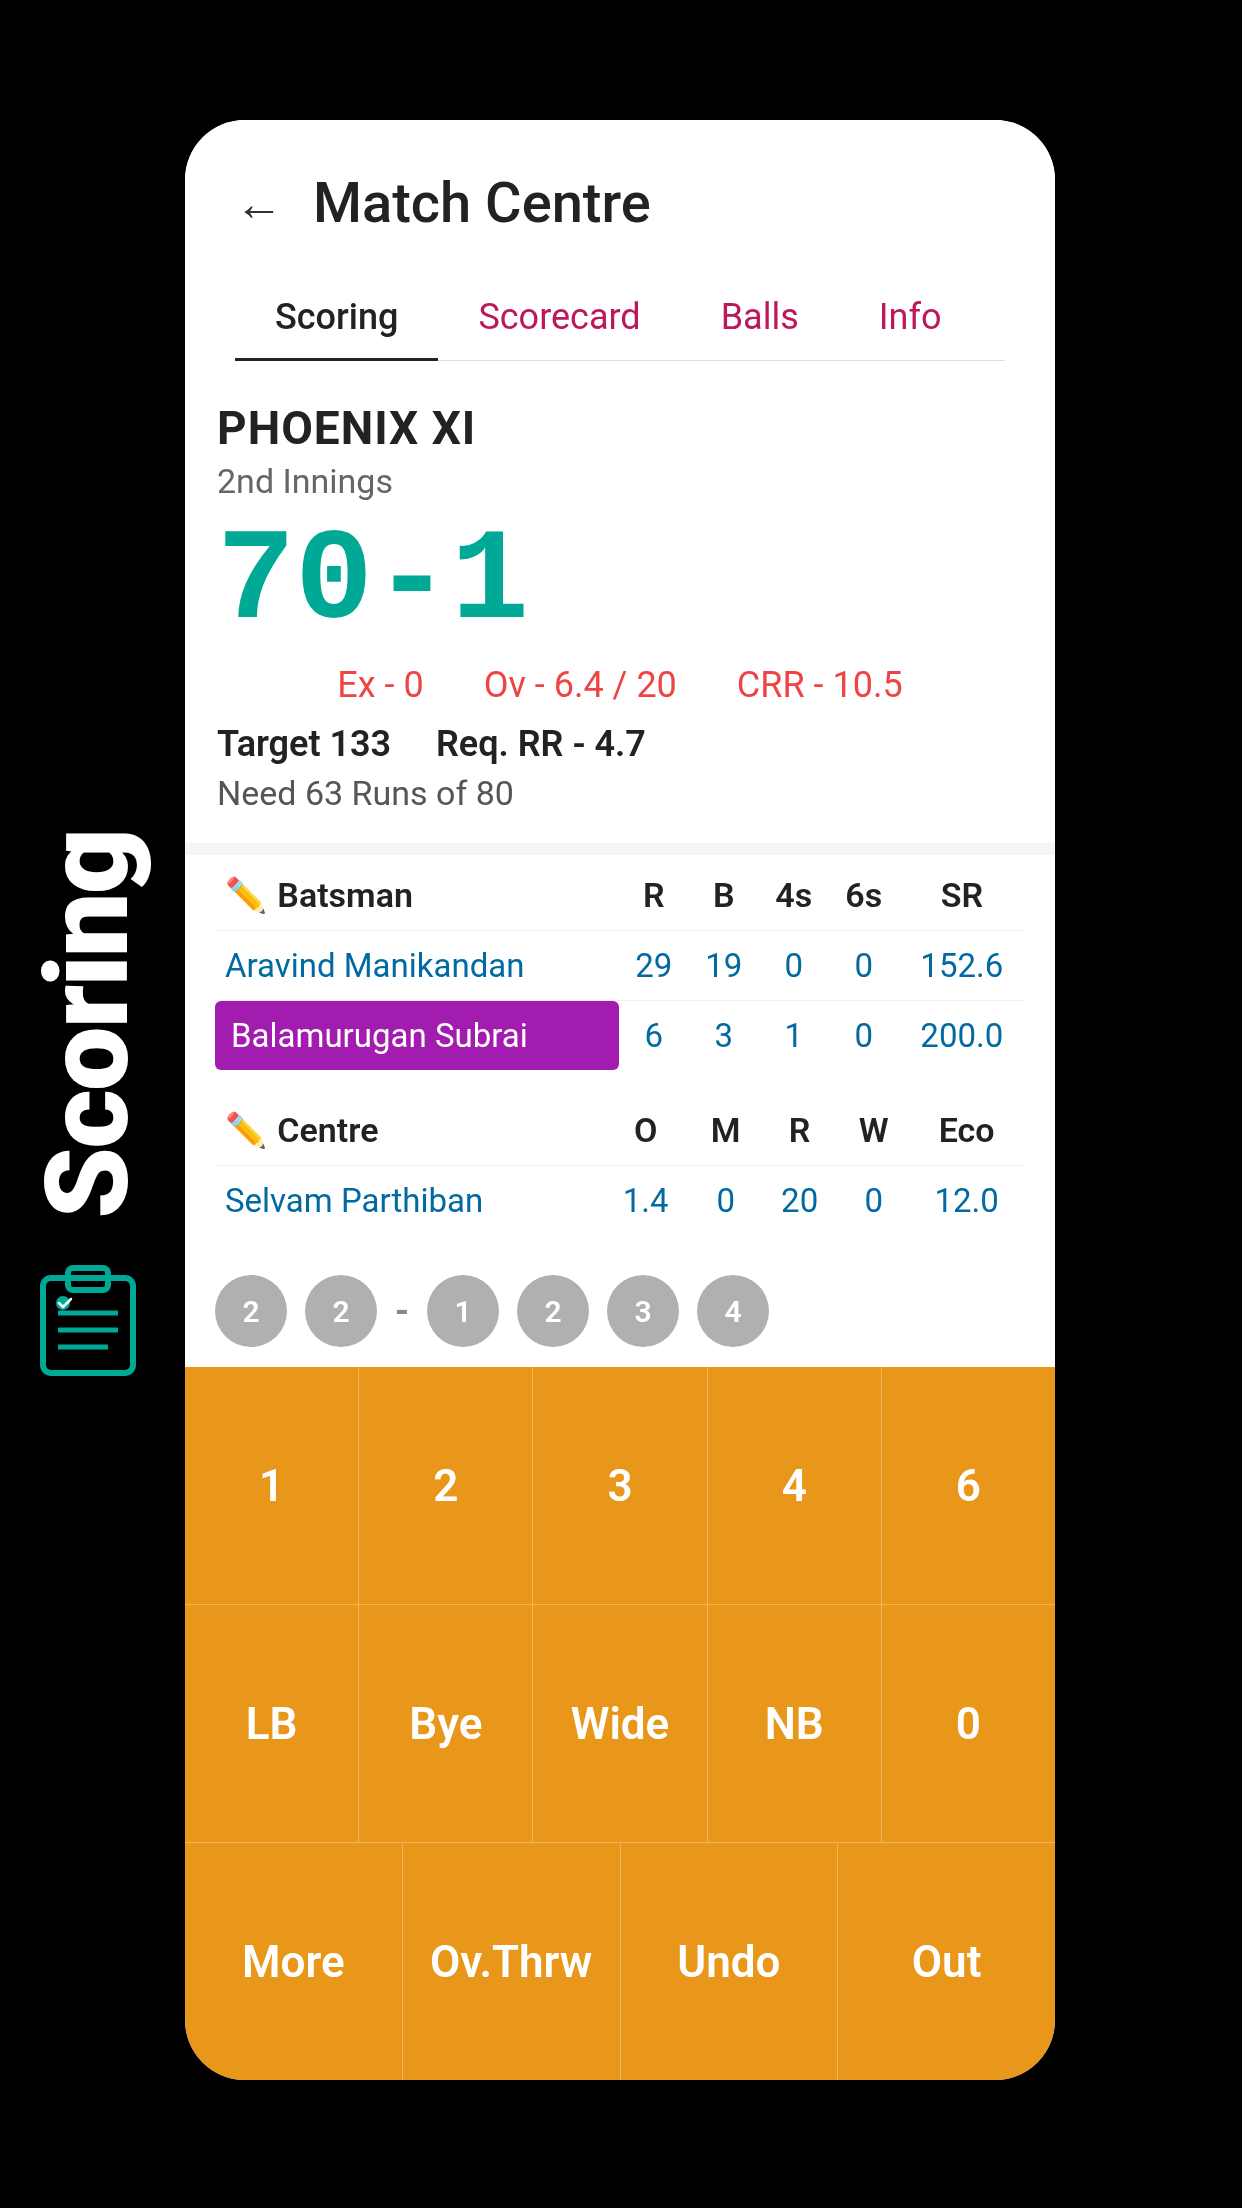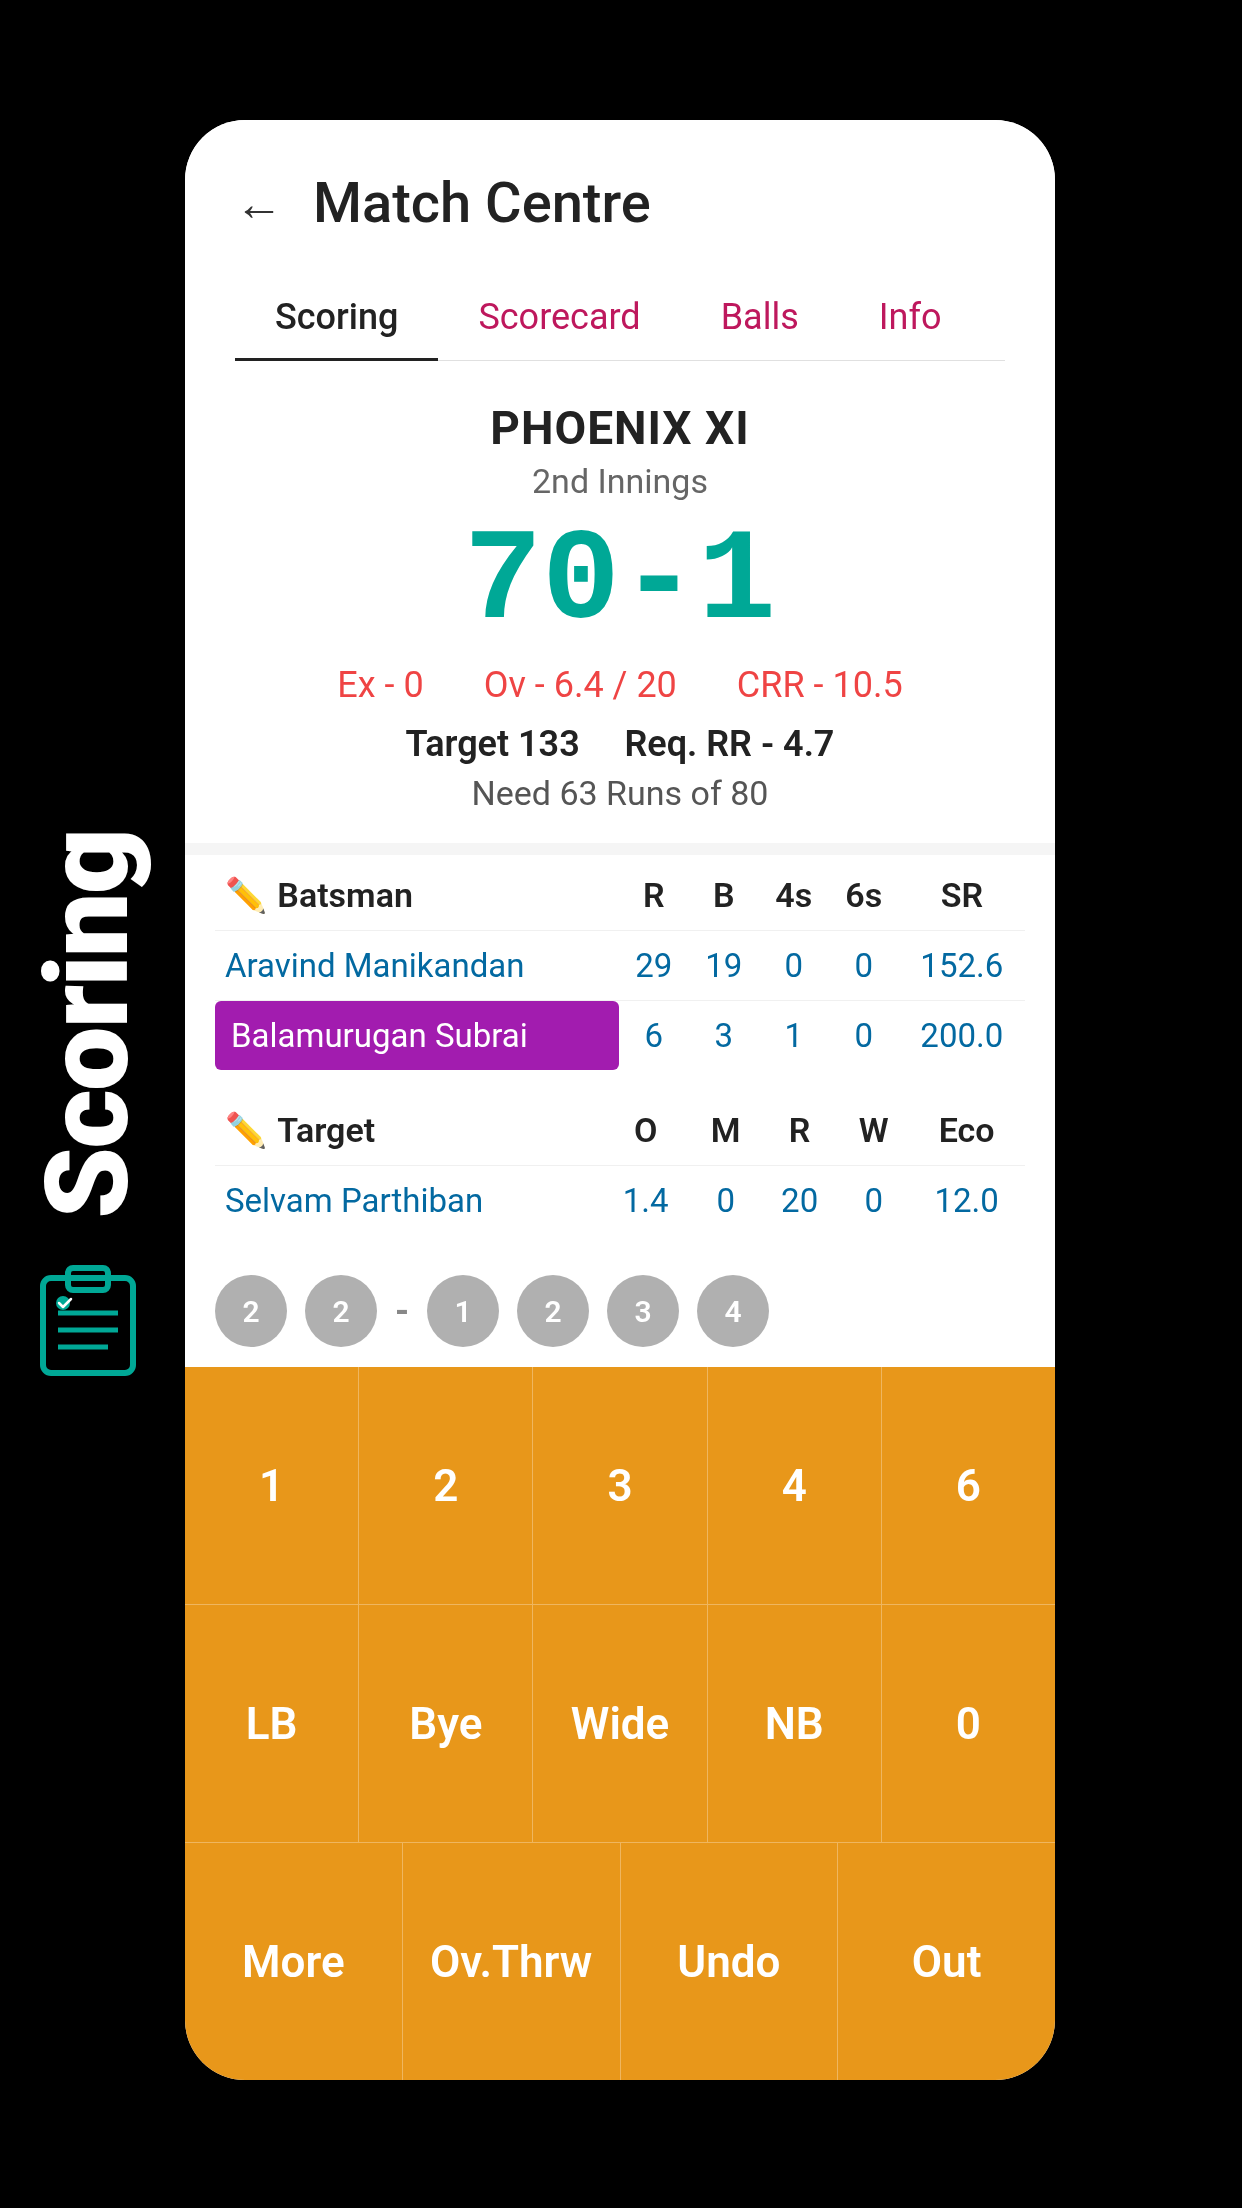--- a/index.html
+++ b/index.html
@@ -100,22 +100,21 @@
 
     .tab.active {
       color: #222;
       border-bottom: 3px solid #222;
       font-weight: 500;
     }
 
     
     .score-section {
       background: #fff;
-      padding: 40px 46px 30px;
-      text-align: center;
+      padding: 40px 32px 30px;
     }
 
     .team-name {
       font-size: 46px;
       font-weight: 700;
       color: #222;
       letter-spacing: 1px;
     }
 
     .innings-label {
@@ -363,21 +362,21 @@
     </table>
 
     <div class="section-gap"></div>
 
     <table class="stats-table">
       <thead>
         <tr>
           <th>
             <div class="th-with-icon">
               <span class="edit-icon">✏️</span>
-              <span>Target</span>
+              <span>Centre</span>
             </div>
           </th>
           <th>O</th>
           <th>M</th>
           <th>R</th>
           <th>W</th>
           <th>Eco</th>
         </tr>
       </thead>
       <tbody>

